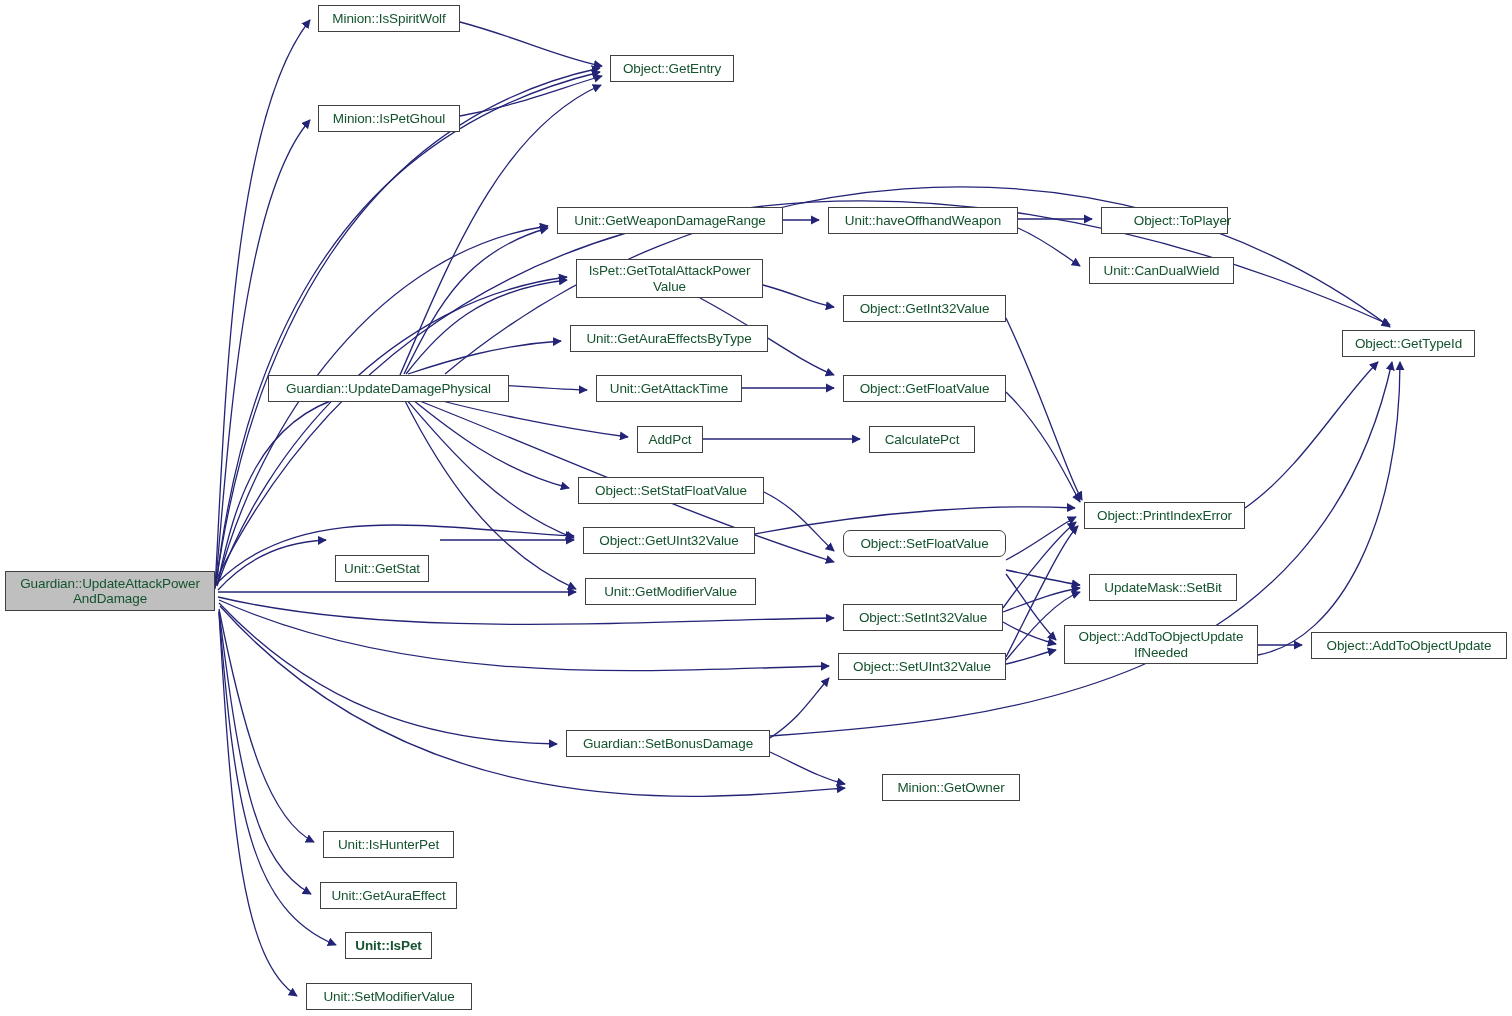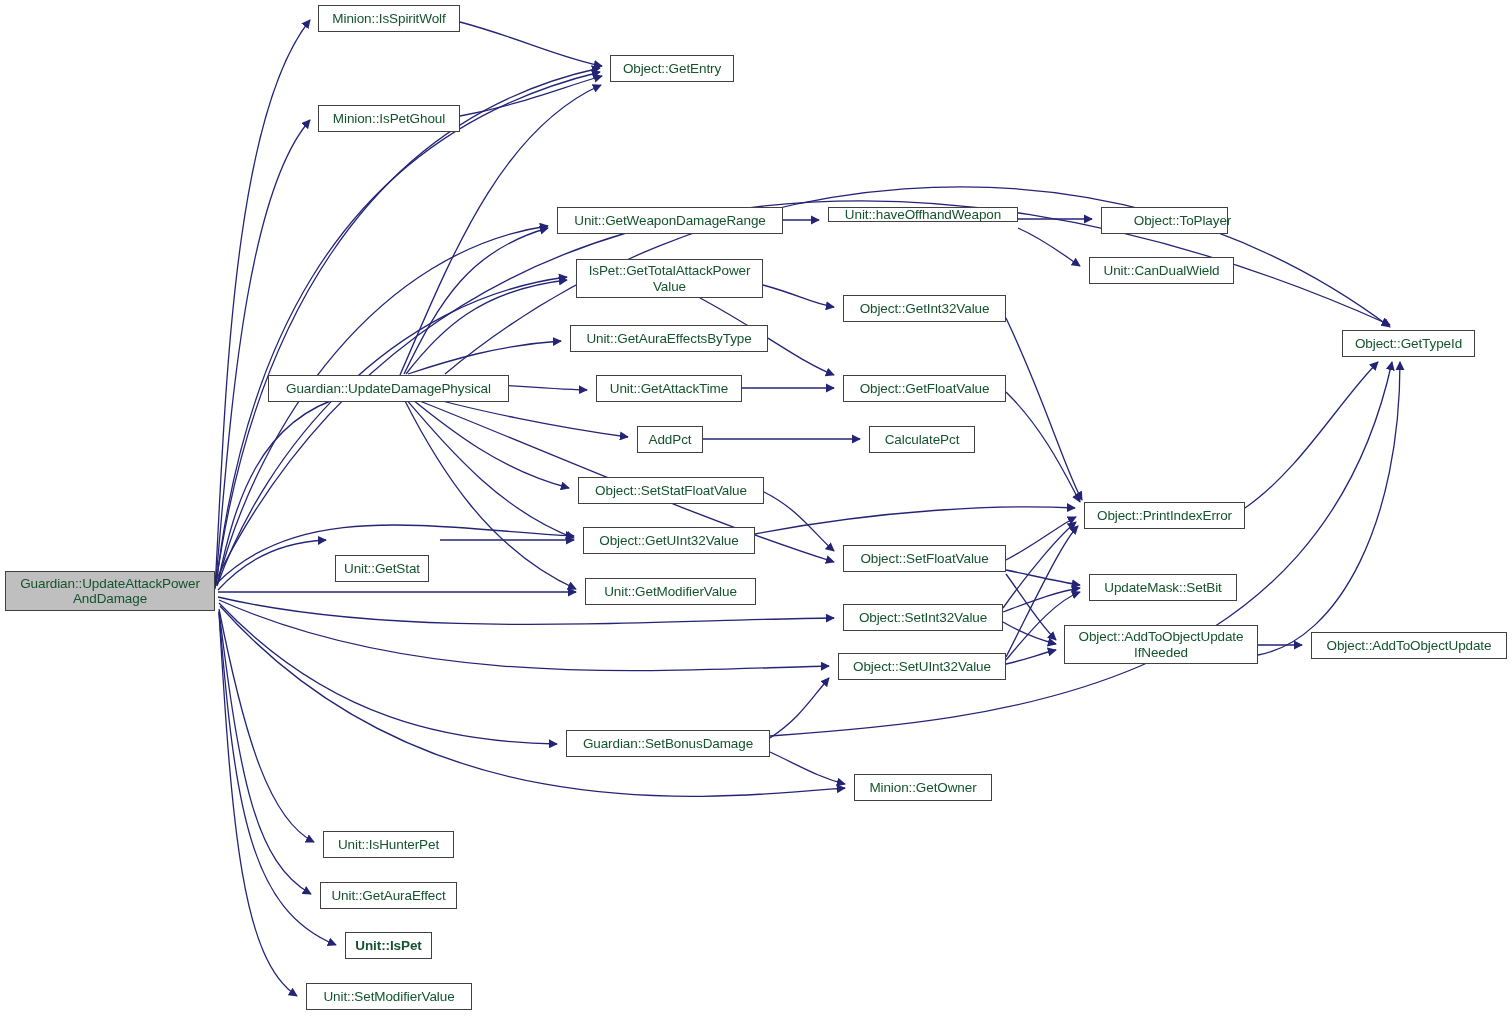--- a/index.html
+++ b/index.html
@@ -143,21 +143,21 @@
 AndDamage</div>
 
   <div class="node" style="left:318px;top:5px;width:142px;height:27px;">Minion::IsSpiritWolf</div>
 
   <div class="node" style="left:610px;top:55px;width:124px;height:27px;">Object::GetEntry</div>
 
   <div class="node" style="left:318px;top:105px;width:142px;height:27px;">Minion::IsPetGhoul</div>
 
   <div class="node" style="left:557px;top:207px;width:226px;height:27px;">Unit::GetWeaponDamageRange</div>
 
-  <div class="node" style="left:828px;top:207px;width:190px;height:15px;">Unit::haveOffhandWeapon</div>
+  <div class="node" style="left:828px;top:207px;width:190px;height:27px;">Unit::haveOffhandWeapon</div>
 
   <div class="node" style="left:1101px;top:207px;width:127px;height:27px;padding-left:36px;">Object::ToPlayer</div>
 
   <div class="node" style="left:1089px;top:257px;width:145px;height:27px;">Unit::CanDualWield</div>
 
   <div class="node" style="left:576px;top:259px;width:187px;height:39px;">IsPet::GetTotalAttackPower
 Value</div>
 
   <div class="node" style="left:843px;top:295px;width:163px;height:27px;">Object::GetInt32Value</div>
 
@@ -176,38 +176,38 @@
   <div class="node" style="left:869px;top:426px;width:106px;height:27px;">CalculatePct</div>
 
   <div class="node" style="left:578px;top:477px;width:186px;height:27px;">Object::SetStatFloatValue</div>
 
   <div class="node" style="left:1084px;top:502px;width:161px;height:27px;">Object::PrintIndexError</div>
 
   <div class="node" style="left:335px;top:555px;width:94px;height:27px;">Unit::GetStat</div>
 
   <div class="node" style="left:583px;top:527px;width:172px;height:27px;">Object::GetUInt32Value</div>
 
-  <div class="node" style="left:843px;top:545px;width:163px;height:27px;">Object::SetFloatValue</div>
+  <div class="node" style="left:843px;top:530px;width:163px;height:27px;border-radius:7px;">Object::SetFloatValue</div>
 
   <div class="node" style="left:1089px;top:574px;width:148px;height:27px;">UpdateMask::SetBit</div>
 
   <div class="node" style="left:585px;top:578px;width:171px;height:27px;">Unit::GetModifierValue</div>
 
   <div class="node" style="left:843px;top:604px;width:160px;height:27px;">Object::SetInt32Value</div>
 
   <div class="node" style="left:1064px;top:625px;width:194px;height:39px;">Object::AddToObjectUpdate
 IfNeeded</div>
 
   <div class="node" style="left:1311px;top:632px;width:196px;height:27px;">Object::AddToObjectUpdate</div>
 
   <div class="node" style="left:838px;top:653px;width:168px;height:27px;">Object::SetUInt32Value</div>
 
   <div class="node" style="left:566px;top:730px;width:204px;height:27px;">Guardian::SetBonusDamage</div>
 
-  <div class="node" style="left:854px;top:774px;width:138px;height:27px;">Minion::GetOwner</div>
+  <div class="node" style="left:882px;top:774px;width:138px;height:27px;">Minion::GetOwner</div>
 
   <div class="node" style="left:323px;top:831px;width:131px;height:27px;">Unit::IsHunterPet</div>
 
   <div class="node" style="left:320px;top:882px;width:137px;height:27px;">Unit::GetAuraEffect</div>
 
   <div class="node" style="left:345px;top:932px;width:87px;height:27px;font-weight:bold;">Unit::IsPet</div>
 
   <div class="node" style="left:306px;top:983px;width:166px;height:27px;">Unit::SetModifierValue</div>
 
 </div>

